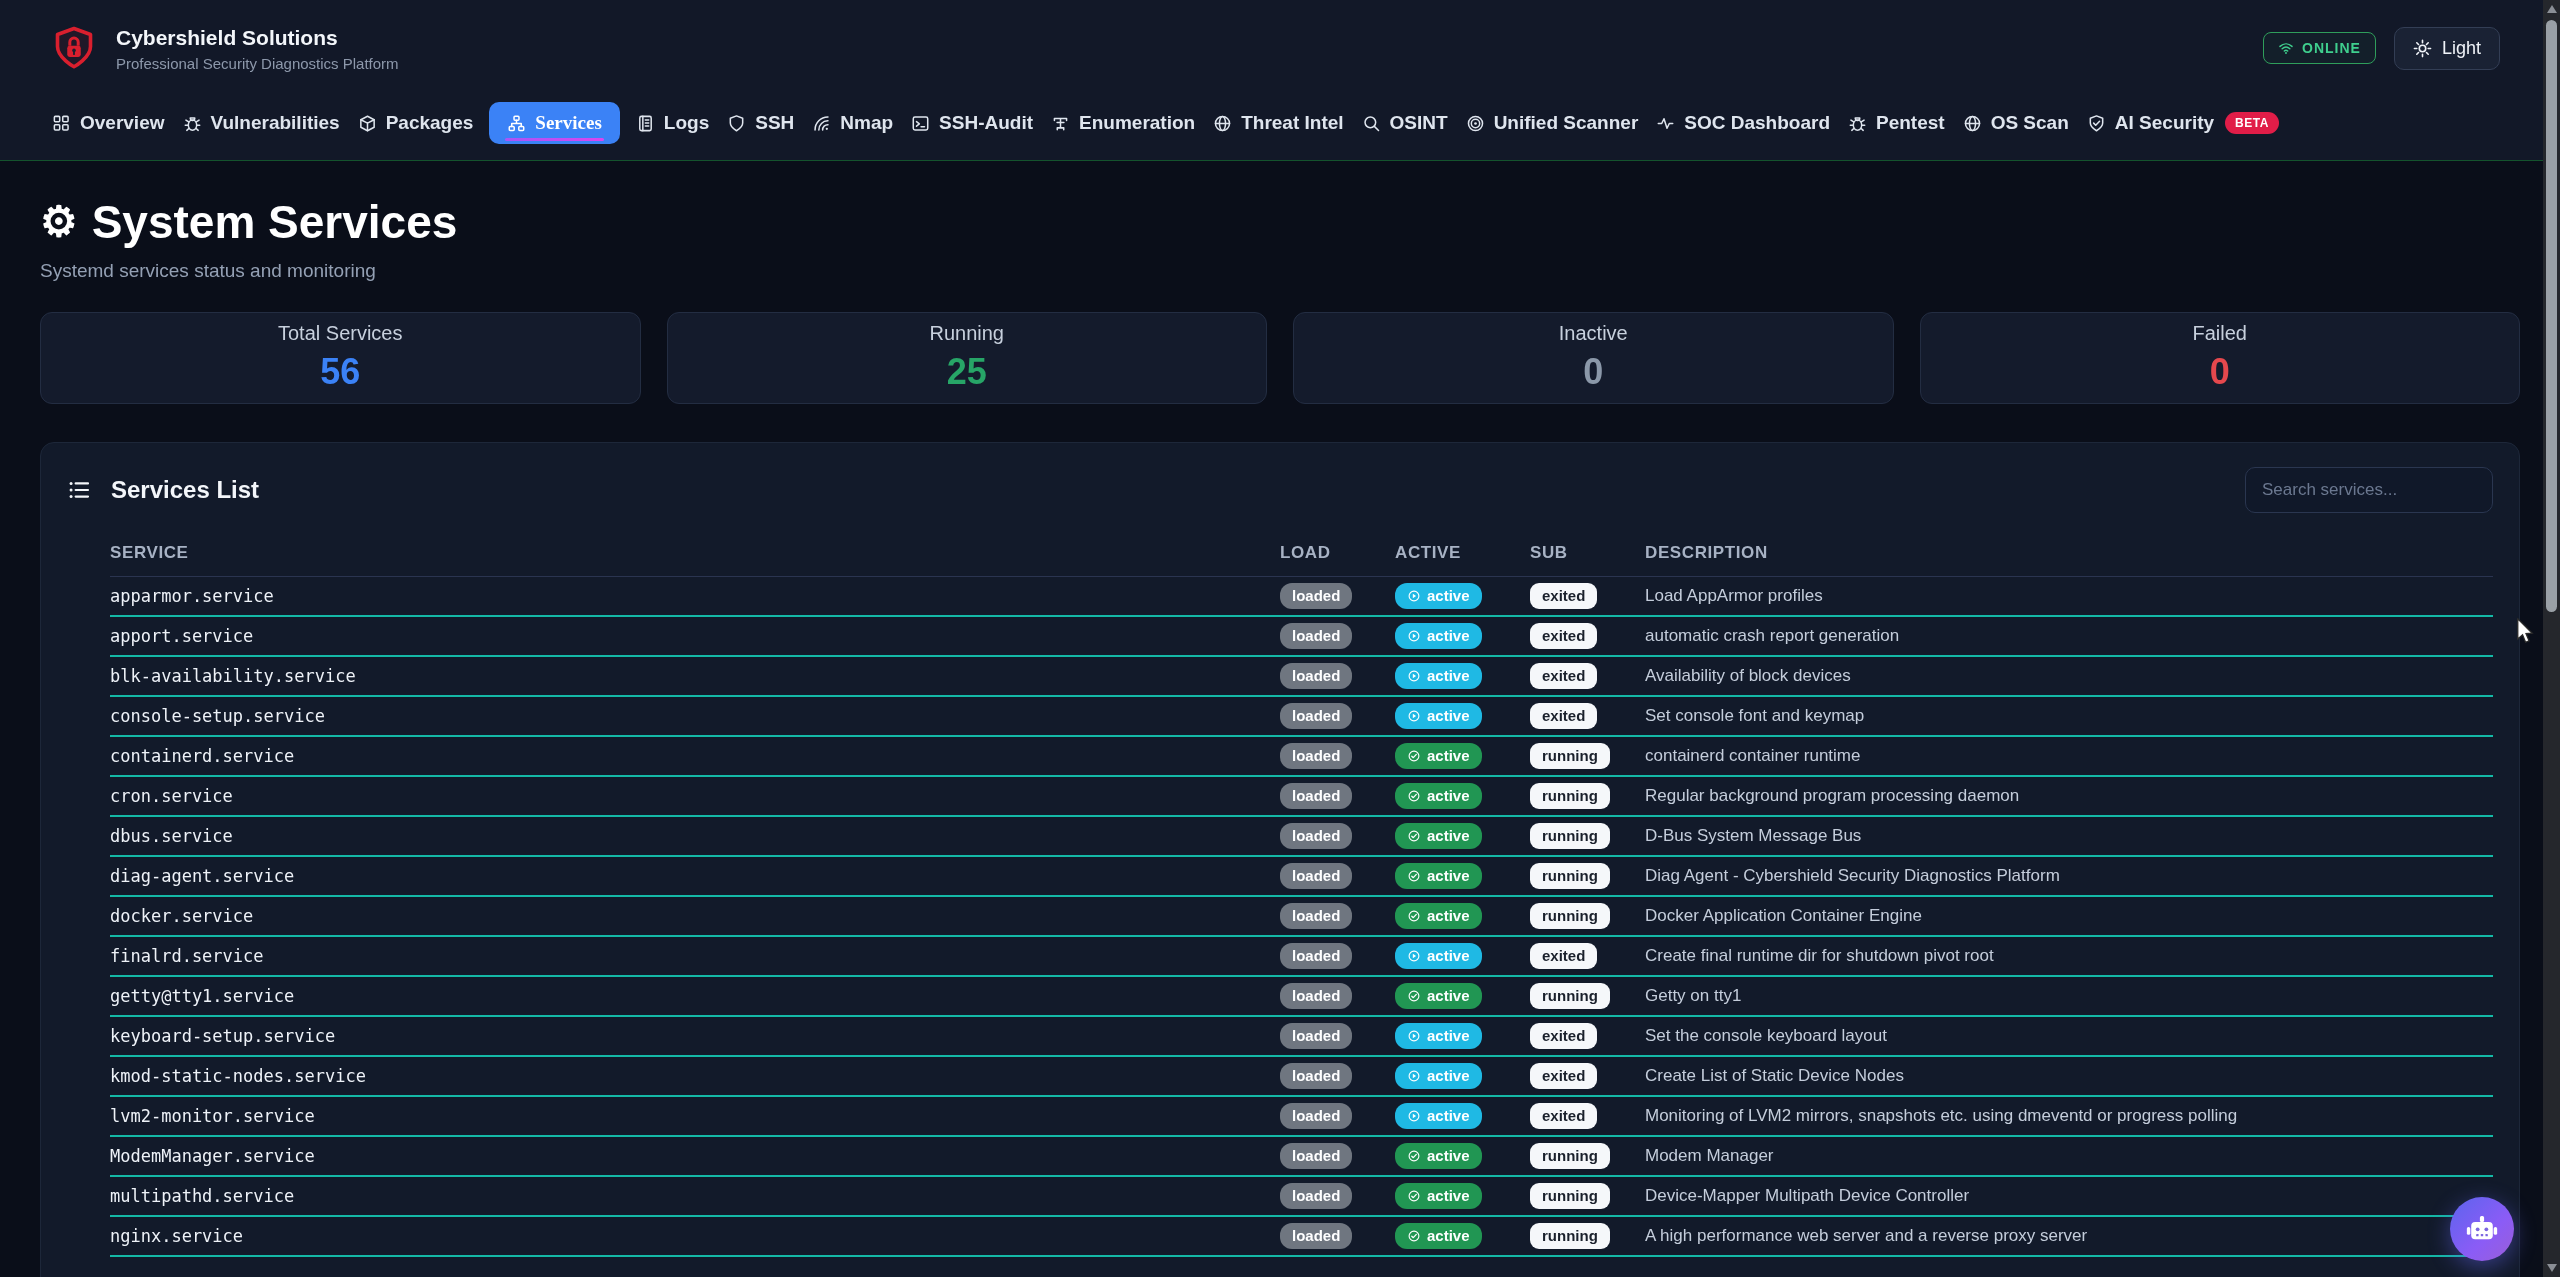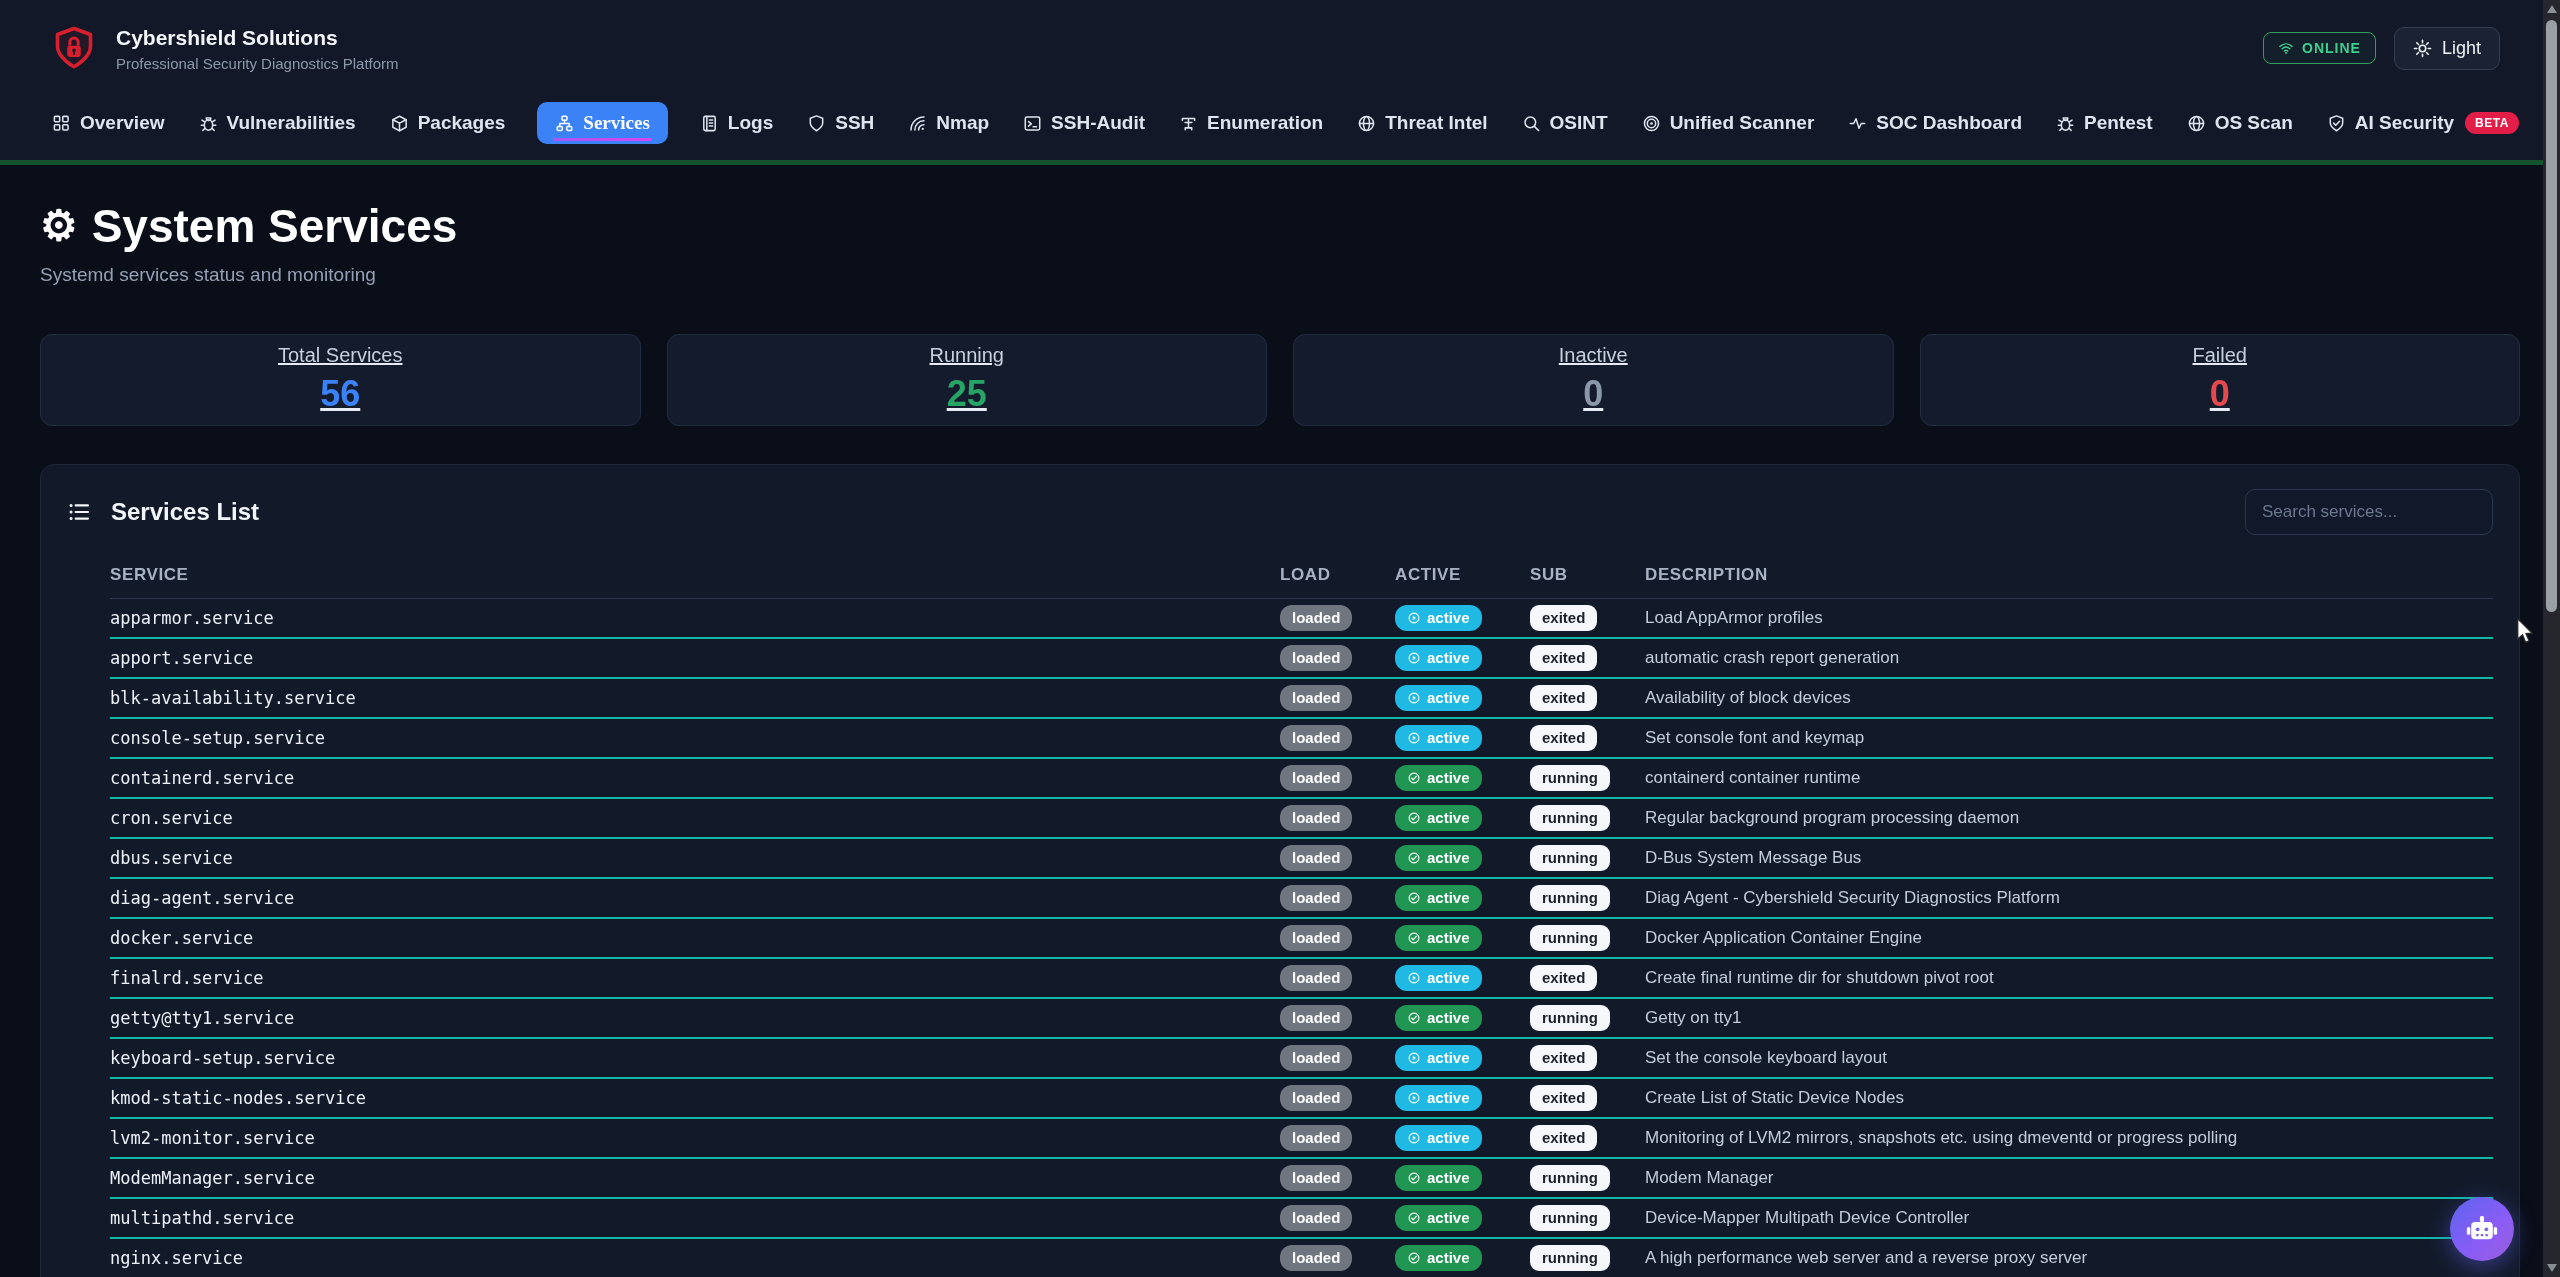--- a/index.html
+++ b/index.html
@@ -28,24 +28,24 @@
     font-size:14px; font-weight:bold; letter-spacing:1px;
     background:rgba(47,158,91,0.06); cursor:default;
   }
   .theme-btn {
     display:flex; align-items:center; gap:10px;
     background:#1a2234; border:1px solid #333e55; border-radius:10px;
     padding:10px 18px; color:#f0f3f8; font-size:18px; cursor:pointer;
   }
   
   .navbar {
-    display:flex; align-items:center; gap:30px;
+    display:flex; align-items:center; gap:14px;
     padding:6px 50px 16px 50px;
     background:#121828;
-    border-bottom:5px solid #14532d;
+    border-bottom:1px solid #14532d;
   }
   .nav-item {
     display:flex; align-items:center; gap:9px;
     font-size:19px; font-weight:bold; color:#dfe5ee;
     padding:10px 2px; cursor:pointer; white-space:nowrap; position:relative;
     border-radius:10px;
   }
   .nav-item svg { width:19px; height:19px; }
   .nav-item.active {
     background:#3b82f6; color:#ffffff; padding:10px 18px;font-family:Liberation Serif, serif;
@@ -63,22 +63,22 @@
   .main { padding:0 40px; }
   .page-head { margin-top:36px; }
   .page-title {
     font-size:46px; font-weight:bold; color:#ffffff;
     display:flex; align-items:center; gap:14px; line-height:1.1;
   }
   .page-title .gear { font-size:42px; line-height:1; }
   .page-sub { margin-top:12px; font-size:19px; color:#94a0b4; }
   
   .stats {
-    margin-top:48px;
-    display:grid; grid-template-columns:repeat(4,1fr); gap:26px;text-decoration:underline;
+    margin-top:30px;
+    display:grid; grid-template-columns:repeat(4,1fr); gap:26px;
   }
   .stat-card {
     background:#141b2c; border:1px solid #232d42; border-radius:12px;
     height:92px; display:flex; flex-direction:column;
     align-items:center; justify-content:center; gap:6px;
   }
   .stat-label { font-size:20px; color:#c7d0dd; }
   .stat-value { font-size:36px; font-weight:bold; }
   
   .panel {

